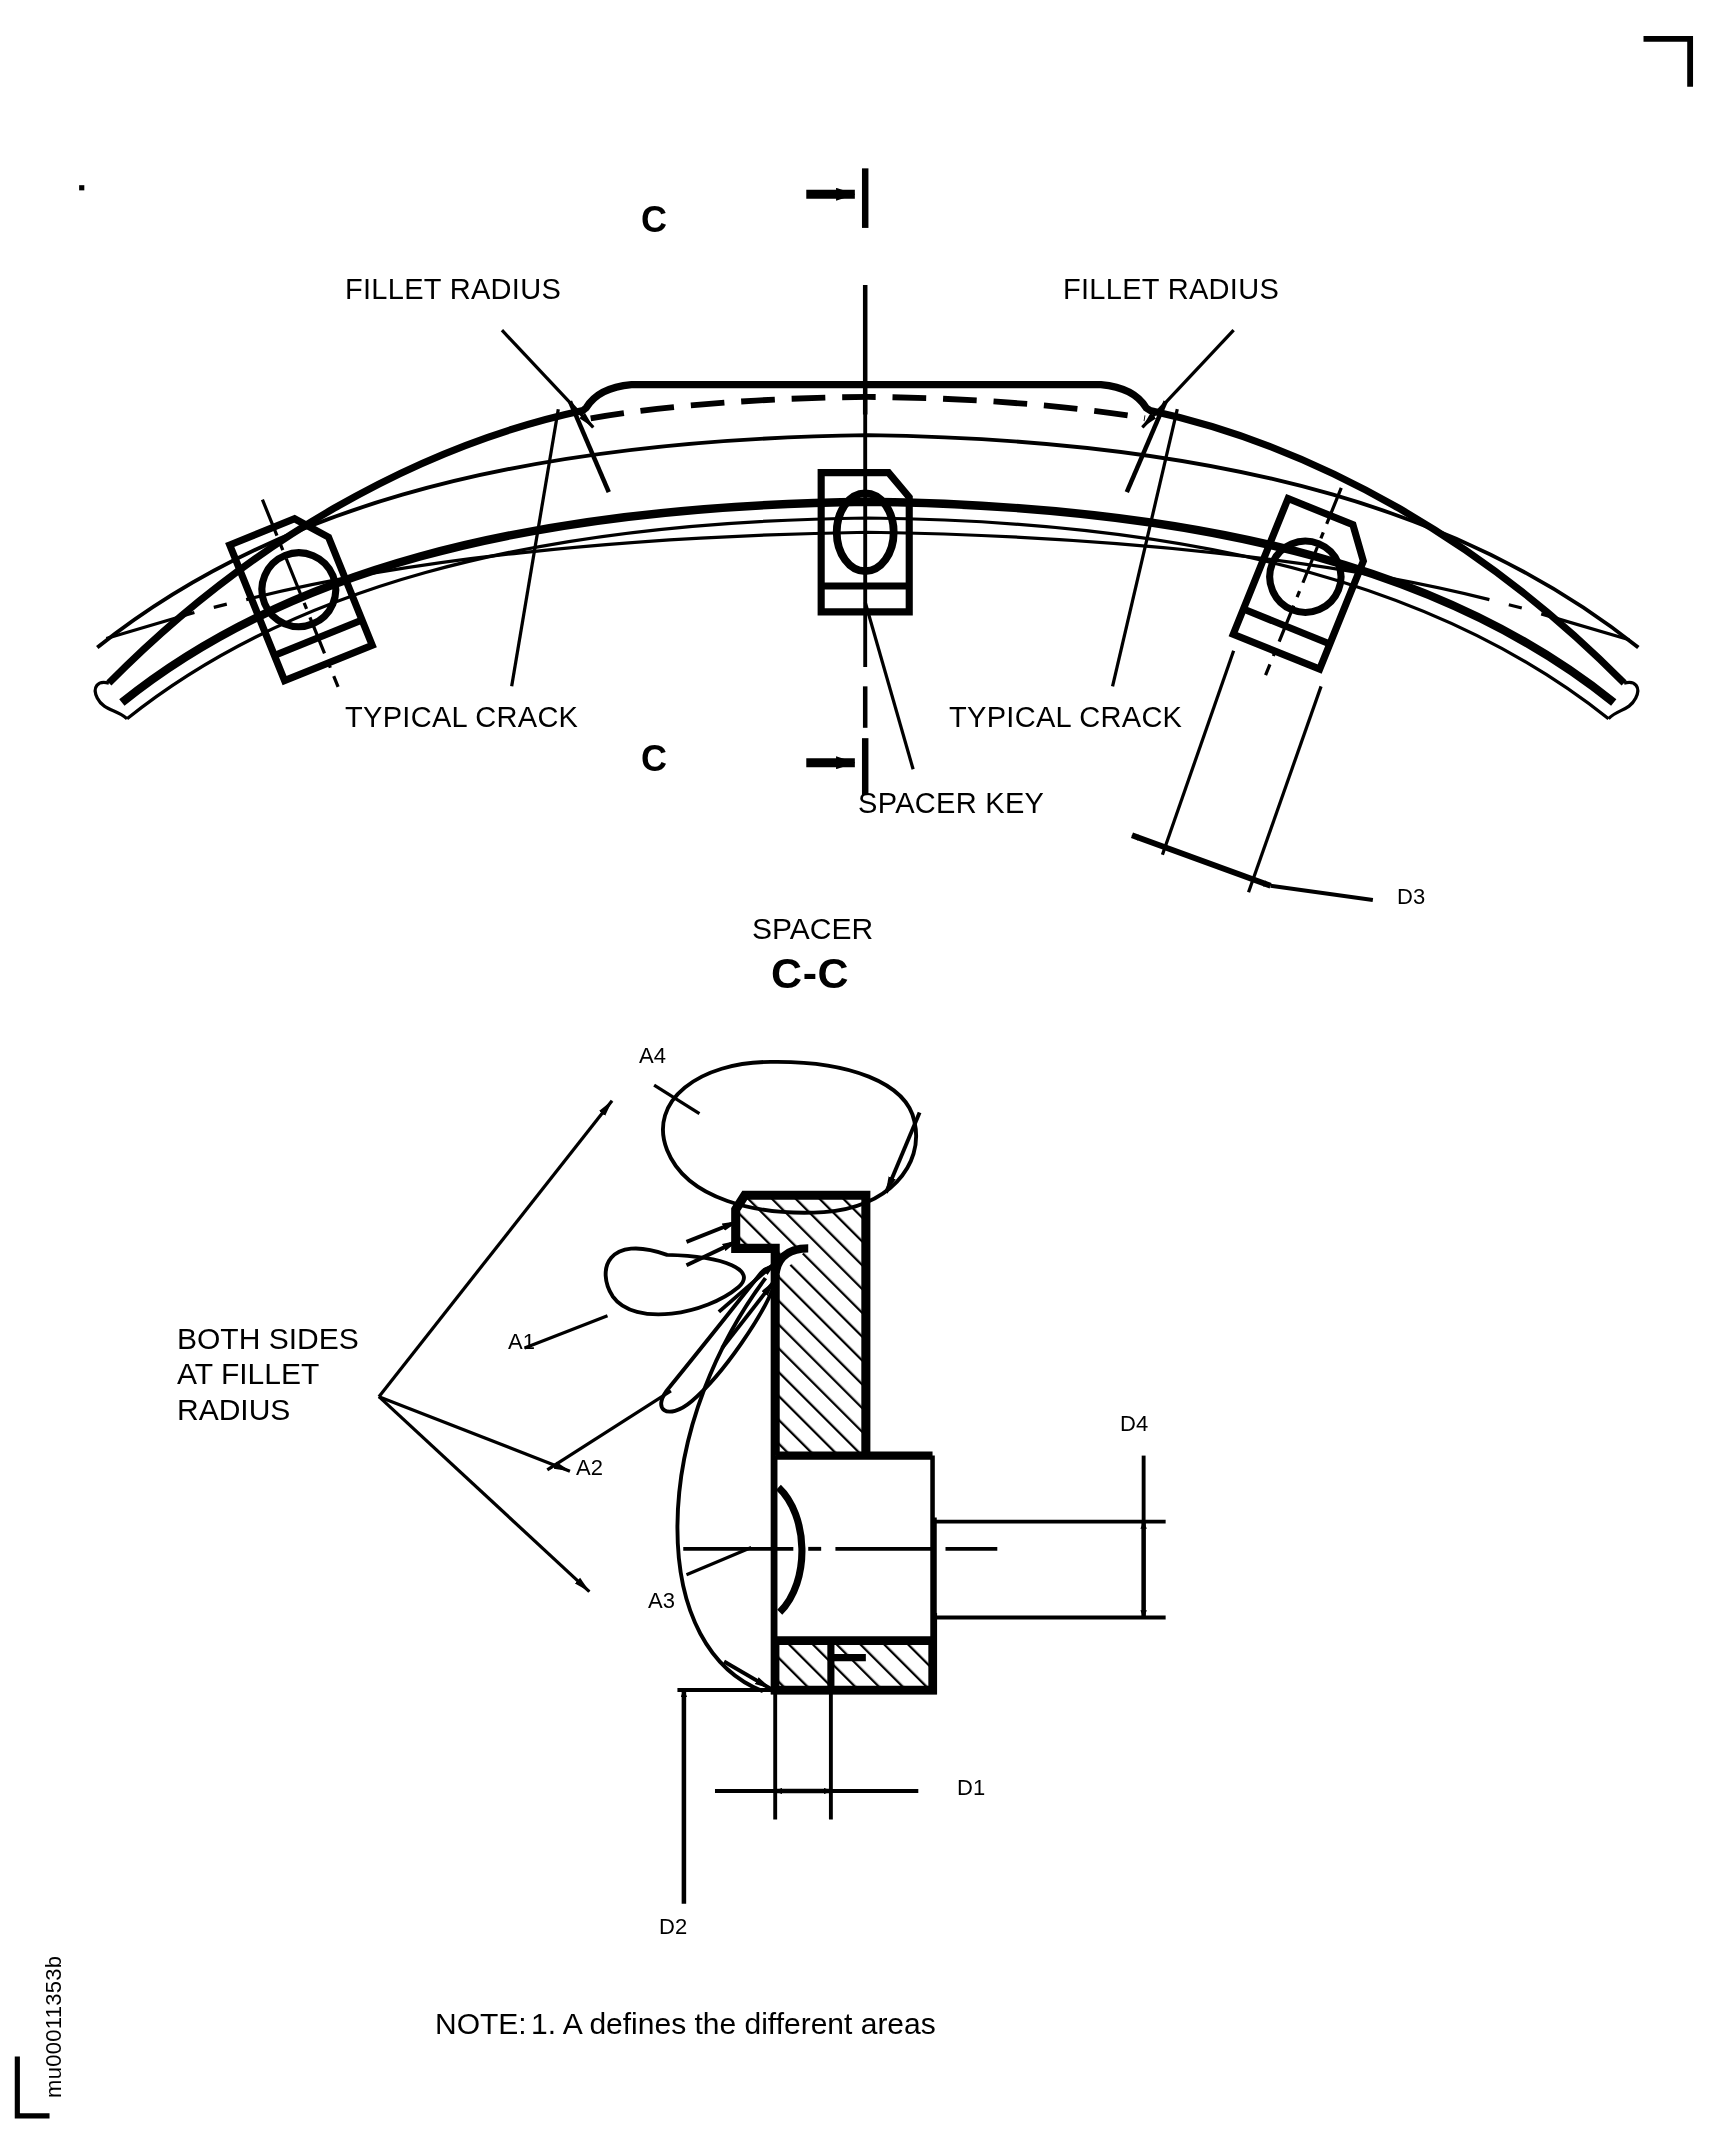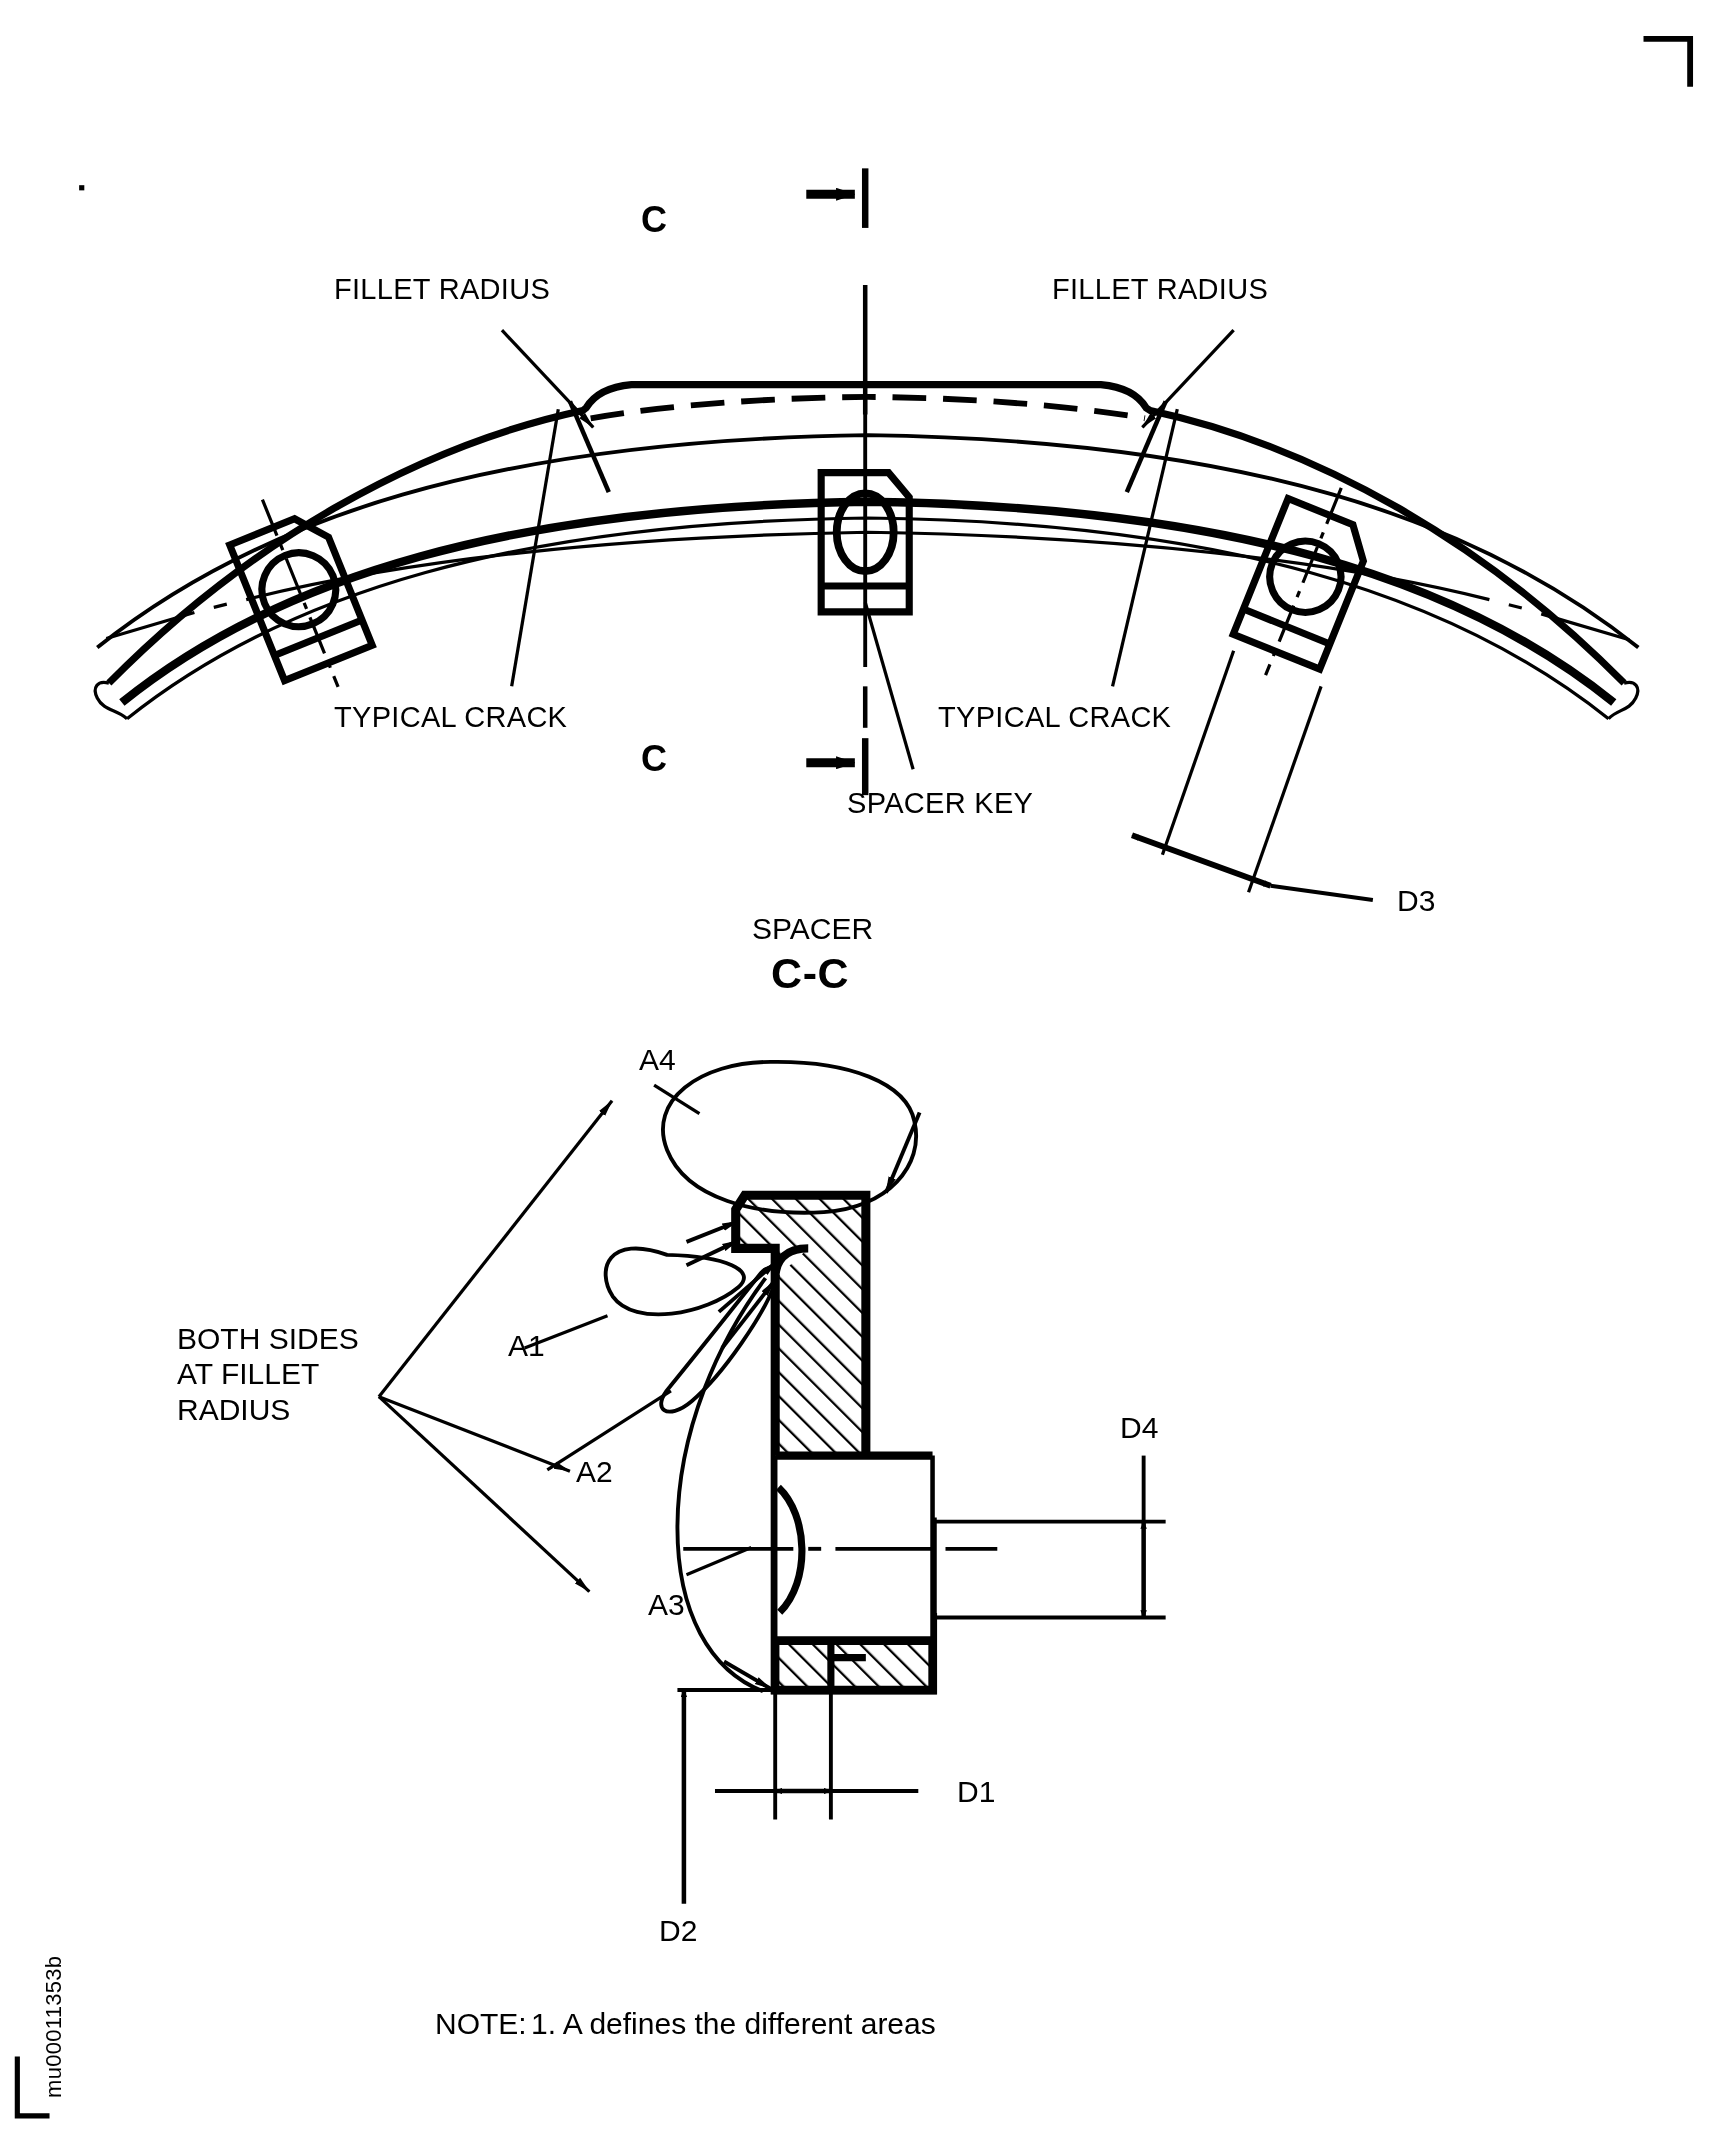--- a/index.html
+++ b/index.html
@@ -31,35 +31,36 @@
   .txt {
     position: absolute;
     white-space: pre;
     font-family: "Liberation Sans", sans-serif;
     color: #000000;
     line-height: 1;
   }
   .lbl {
     font-size: 29px;
     letter-spacing: 0.3px;
+    margin-left: 11px;
   }
   .lbl-big {
     font-size: 36px;
     font-weight: bold;
   }
   .lbl-sec {
     font-size: 30px;
   }
   .lbl-secc {
     font-size: 43px;
     font-weight: bold;
     letter-spacing: 0.6px;
   }
   .lbl-dim {
-    font-size: 30px;
+    font-size: 22px;
   }
   .lbl-note {
     font-size: 30px;
   }
   .lbl-side {
     font-size: 30px;
     line-height: 1.18;
   }
   .docid {
     font-size: 22px;

